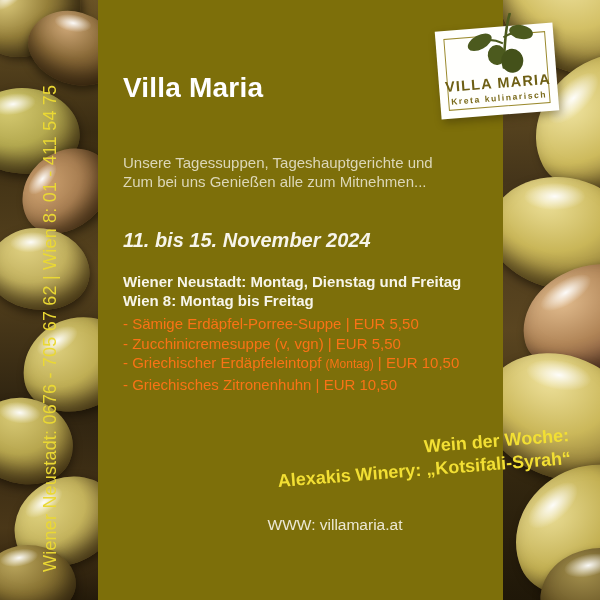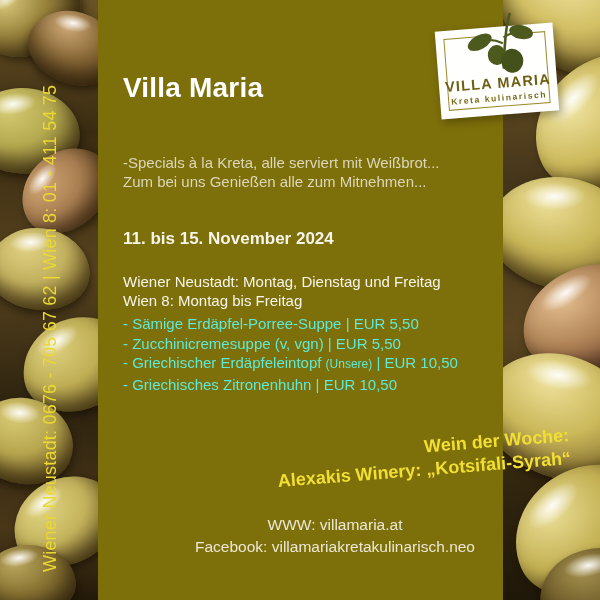--- a/index.html
+++ b/index.html
@@ -24,23 +24,23 @@
     content:'';position:absolute;left:16%;top:9%;width:40%;height:24%;
     background:radial-gradient(ellipse at center, rgba(255,255,255,.95) 0%, rgba(255,255,255,.35) 45%, transparent 72%);
     border-radius:50%;transform:rotate(-18deg);
   }
   
   #panel{position:absolute;left:98px;top:0;width:405px;height:600px;background:#7d6f0a;z-index:2;}
   
   .abs{position:absolute;z-index:4;}
   #title{left:123px;top:70px;color:#ffffff;font-size:28px;font-weight:bold;line-height:35px;letter-spacing:.2px;}
   #intro{left:123px;top:153px;color:#dcd7b8;font-size:15px;line-height:19px;}
-  #date-range{left:123px;top:229px;color:#f7f5ea;font-size:17px;font-weight:bold;}
-  #locations{left:123px;top:272px;color:#f7f5ea;font-size:15px;font-weight:normal;line-height:19px;}
-  #menu{left:123px;top:314px;color:#5eead4;font-size:15px;line-height:19.5px;}
+  #date-range{left:123px;top:229px;color:#f7f5ea;font-size:20px;font-weight:bold;font-style:italic;}
+  #locations{left:123px;top:272px;color:#f7f5ea;font-size:15px;font-weight:bold;line-height:19px;}
+  #menu{left:123px;top:314px;color:#f97316;font-size:15px;line-height:19.5px;}
   #menu .note{font-size:12px;}
   #menu .note:empty{display:none;}
   #wine{left:190px;top:424px;width:380px;text-align:right;
     transform:rotate(-4.5deg);transform-origin:right center;
     color:#f2df33;font-size:18px;font-weight:bold;line-height:23px;z-index:5;}
   #contact{left:98px;top:514px;width:474px;text-align:center;color:#ece8d4;font-size:15.5px;line-height:22px;}
   
   #phone-vertical{
     left:38px;top:572px;transform:rotate(-90deg);transform-origin:0 0;
     white-space:nowrap;color:#ead833;font-size:18px;letter-spacing:.2px;line-height:24px;z-index:3;
@@ -84,46 +84,45 @@
   <div class="olive" style="left:38px;top:548px;width:122px;height:92px;transform:rotate(6deg);--hi:#a5914e;--mid:#6d5a28;--lo:#413314;--edge:#201806;"></div>
 </div>
 
 <div id="panel"></div>
 
 <div id="title" class="abs">
   <div>Villa Maria</div>
 </div>
 
 <div id="intro" class="abs">
-  <div>-Specials à la Kreta, alle serviert mit Weißbrot...</div>
+  <div>Unsere Tagessuppen, Tageshauptgerichte und</div>
   <div>Zum bei uns Genießen alle zum Mitnehmen...</div>
 </div>
 
 <div id="date-range" class="abs">11. bis 15. November 2024</div>
 
 <div id="locations" class="abs">
   <div>Wiener Neustadt: Montag, Dienstag und Freitag</div>
   <div>Wien 8: Montag bis Freitag</div>
 </div>
 
 <div id="menu" class="abs">
   <div class="menu-row"><span>- Sämige Erdäpfel-Porree-Suppe</span>  <span>| EUR 5,50</span></div>
   <div class="menu-row"><span>- Zucchinicremesuppe (v, vgn)</span>  <span>| EUR 5,50</span></div>
-  <div class="menu-row"><span>- Griechischer Erdäpfeleintopf</span> <span class="note">(Unsere)</span> <span>| EUR 10,50</span></div>
+  <div class="menu-row"><span>- Griechischer Erdäpfeleintopf</span> <span class="note">(Montag)</span> <span>| EUR 10,50</span></div>
   <div class="menu-row"><span>- Griechisches Zitronenhuhn</span>  <span>| EUR 10,50</span></div>
 </div>
 
 <div id="wine" class="abs">
   <div>Wein der Woche:</div>
   <div>Alexakis Winery: „Kotsifali-Syrah“</div>
 </div>
 
 <div id="contact" class="abs">
   <div>WWW: villamaria.at</div>
-  <div>Facebook: villamariakretakulinarisch.neo</div>
 </div>
 
 <div id="phone-vertical" class="abs">Wiener Neustadt: 0676 - 705 67 62 | Wien 8: 01 - 411 54 75</div>
 
 <div id="logo">
   <div class="frame"></div>
   <div class="frame-gap"></div>
   <svg class="branch" width="76" height="62" viewBox="0 0 76 62">
     <path d="M 42 54 C 44 36, 46 16, 52 1" stroke="#4c5a1e" stroke-width="2.6" fill="none" stroke-linecap="round"></path>
     <path d="M 43 30 C 36 26, 28 24, 20 27" stroke="#4c5a1e" stroke-width="2" fill="none"></path>

